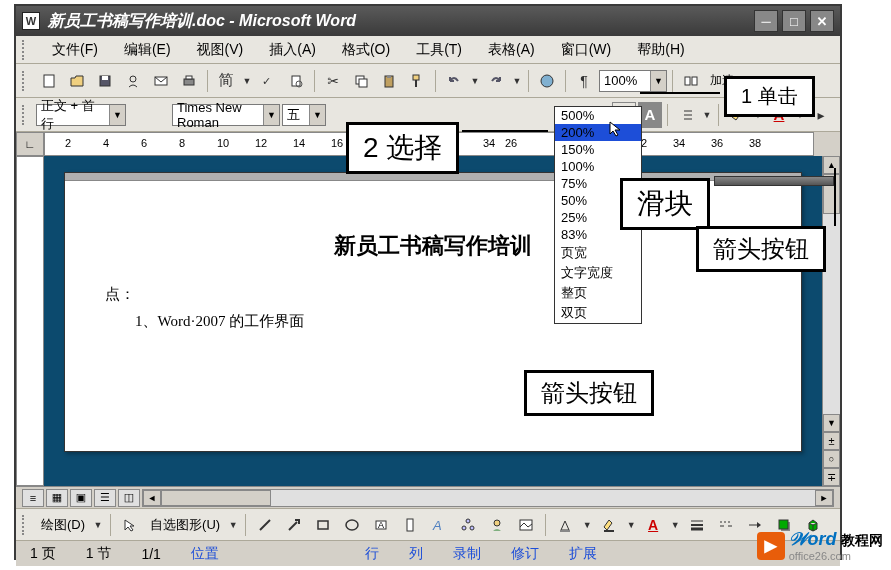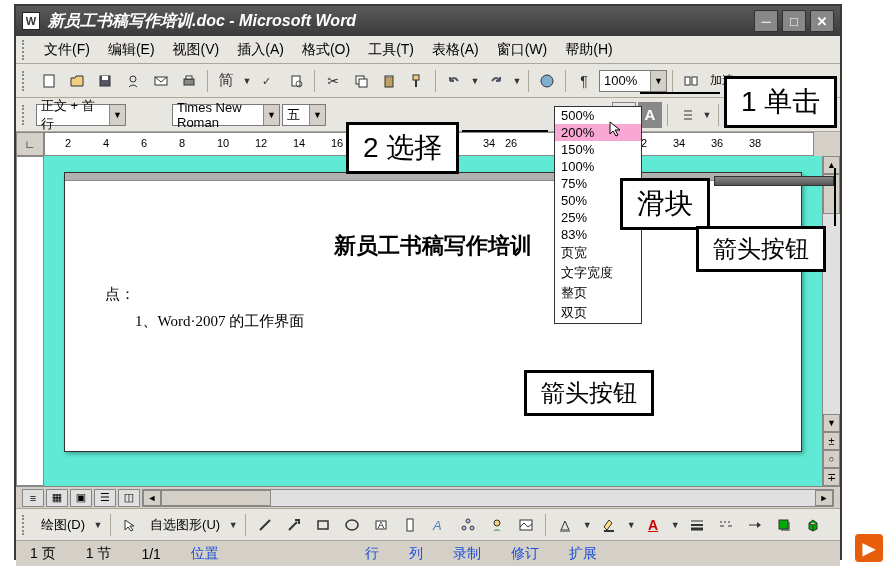--- a/index.html
+++ b/index.html
@@ -9,21 +9,21 @@
     .window { width: 828px; height: 556px; background: #d4d0c8; border: 2px solid #3a3a3a; position: absolute; top: 4px; left: 14px; }
     
     
     .titlebar { background: linear-gradient(#5a5a5a, #3a3a3a); height: 30px; display: flex; align-items: center; padding: 0 6px; }
     .word-icon { width: 18px; height: 18px; background: #fff; color: #333; font-size: 11px; font-weight: bold; display: flex; align-items: center; justify-content: center; margin-right: 8px; border: 1px solid #222; }
     .title-text { color: #fff; font-size: 16px; font-weight: bold; font-style: italic; flex: 1; }
     .winbtns { display: flex; gap: 4px; }
     .winbtn { width: 24px; height: 22px; background: #888; border: 1px solid #333; display: flex; align-items: center; justify-content: center; color: #fff; font-size: 13px; font-weight: bold; cursor: pointer; }
     
     
-    .menubar { height: 28px; background: #e8e6e0; display: flex; align-items: center; padding: 0 6px; gap: 2px; border-bottom: 1px solid #aca899; }
+    .menubar { height: 28px; background: #e8e6e0; display: flex; align-items: center; padding: 0 6px; gap: 10px; border-bottom: 1px solid #aca899; }
     .menubar-grip { width: 8px; height: 20px; border-left: 2px dotted #888; margin-right: 4px; }
     .menu-item { padding: 2px 8px; font-size: 14px; cursor: pointer; }
     
     
     .toolbar { height: 34px; background: #e8e6e0; display: flex; align-items: center; padding: 0 6px; gap: 2px; border-bottom: 1px solid #aca899; }
     .tbtn { width: 26px; height: 26px; background: #e8e6e0; border: 1px solid transparent; display: flex; align-items: center; justify-content: center; font-size: 14px; color: #333; cursor: pointer; position: relative; }
     .tsep { width: 1px; height: 22px; background: #aca899; margin: 0 3px; }
     .combo { height: 22px; background: #fff; border: 1px solid #7a7a7a; font-size: 13px; padding: 0 18px 0 4px; position: relative; display: flex; align-items: center; }
     .combo-arrow { position: absolute; right: 0; top: 0; width: 16px; height: 100%; background: #d4d0c8; border-left: 1px solid #888; display: flex; align-items: center; justify-content: center; font-size: 9px; }
     .dropbtn { width: 12px; height: 26px; display: flex; align-items: center; justify-content: center; font-size: 9px; cursor: pointer; color: #333; }
@@ -31,21 +31,21 @@
     
     .ruler-area { display: flex; background: #e8e6e0; height: 24px; }
     .ruler-corner { width: 28px; height: 24px; background: #d4d0c8; border-right: 1px solid #aca899; display: flex; align-items: center; justify-content: center; font-size: 11px; border: 1px solid #888; }
     .ruler { flex: 1; background: #fff; border: 1px solid #888; display: flex; align-items: center; position: relative; overflow: hidden; font-size: 11px; padding-left: 28px; }
     .ruler-num { position: absolute; font-size: 11px; top: 4px; }
     .ruler-right { width: 26px; background: #d4d0c8; }
     
     
     .doc-area { display: flex; height: 330px; background: #808080; }
     .left-ruler { width: 28px; background: #fff; border: 1px solid #888; }
-    .doc-scroll { flex: 1; background: #5eead4; overflow: hidden; position: relative; }
+    .doc-scroll { flex: 1; background: #0c4a6e; overflow: hidden; position: relative; }
     .page { background: #fff; margin: 16px 20px 0 20px; border: 1px solid #333; padding: 60px 40px 20px 40px; min-height: 280px; box-shadow: 2px 2px 4px rgba(0,0,0,0.3); }
     .page-top-gray { height: 8px; background: #b0b0b0; margin: -60px -40px 50px -40px; border-bottom: 1px solid #888; }
     .doc-title { text-align: center; font-size: 22px; font-weight: bold; font-family: SimSun; margin-bottom: 20px; }
     .doc-para { font-size: 15px; font-family: SimSun; text-indent: 2em; line-height: 1.8; }
     .no-indent { text-indent: 0; }
     
     
     .vscroll { width: 18px; background: #d4d0c8; border-left: 1px solid #888; display: flex; flex-direction: column; }
     .scroll-btn { height: 18px; background: #d4d0c8; border: 1px solid #888; display: flex; align-items: center; justify-content: center; font-size: 9px; cursor: pointer; }
     .scroll-track { flex: 1; background: #e0e0e0; position: relative; }
@@ -59,21 +59,21 @@
     .drawbar { height: 32px; background: #e8e6e0; display: flex; align-items: center; padding: 0 6px; gap: 3px; border-top: 1px solid #aca899; }
     .draw-label { font-size: 13px; padding: 0 4px; }
     
     .statusbar { height: 26px; background: #d4d0c8; display: flex; align-items: center; padding: 0 8px; font-size: 14px; border-top: 1px solid #aca899; gap: 18px; }
     .status-item { padding: 0 6px; text-align: center; }
     .status-dim { color: #1d4ed8; }
     
     
     .zoom-dropdown { position: absolute; top: 106px; left: 554px; background: #fff; border: 1px solid #333; z-index: 50; font-size: 13px; }
     .zoom-option { padding: 1px 28px 1px 6px; cursor: pointer; white-space: nowrap; }
-    .zoom-option.highlight { background: #f9a8d4; }
+    .zoom-option.highlight { background: #1d4ed8; }
     
     
     .annotation { position: absolute; background: #fff; border: 3px solid #000; font-size: 24px; font-weight: normal; padding: 4px 14px; z-index: 100; white-space: nowrap; }
     .annotation-line { position: absolute; background: #000; z-index: 90; }
     .cursor-arrow { position: absolute; z-index: 60; font-size: 18px; }
     
     
     .watermark { position: absolute; bottom: 8px; right: 8px; display: flex; align-items: center; gap: 4px; z-index: 200; }
     .wm-icon { width: 28px; height: 28px; background: #e85d0a; border-radius: 4px; display: flex; align-items: center; justify-content: center; color: #fff; font-weight: bold; font-size: 16px; }
     .wm-text1 { color: #0070c0; font-weight: bold; font-style: italic; font-size: 18px; }
@@ -464,25 +464,30 @@
     <div class="zoom-option">文字宽度</div>
     <div class="zoom-option">整页</div>
     <div class="zoom-option">双页</div>
   </div>
 <div class="cursor-arrow" style="top:120px;left:608px;">
   <svg width="18" height="18">
       <path d="M2,2 L2,14 L5,11 L8,16 L10,15 L7,10 L12,10 Z" fill="#fff" stroke="#000"></path>
     </svg>
 </div>
 
-<div class="annotation" style="top:76px; left:724px; font-size:28px;">1 单击</div>
+<div class="annotation" style="top:76px; left:724px; font-size:20px;">1 单击</div>
 <div class="annotation" style="top:114px; left:346px; font-size:28px;margin-top:8px;">2 选择</div>
 <div class="annotation" style="top:178px; left:620px; font-size:28px;">滑块</div>
 <div class="annotation-line" style="top:176px; left:714px; width:120px; height:10px; background:linear-gradient(#888,#555);border:1px solid #333;"></div>
 <div class="annotation" style="top:226px; left:696px;">箭头按钮</div>
 <div class="annotation-line" style="top:168px; left:834px; width:2px; height:58px;"></div>
 <div class="annotation" style="top:370px; left:524px;">箭头按钮</div>
 <div class="annotation-line" style="top:130px; left:462px; width:86px; height:2px;"></div>
 <div class="annotation-line" style="top:92px; left:640px; width:80px; height:2px;"></div>
 
 <div class="watermark">
   <div class="wm-icon">▶</div>
+  <div>
+    <span class="wm-text1">𝒲ord</span>
+    <span style="font-size:14px;font-weight:bold;">教程网</span>
+    <div class="wm-text2">office26.com</div>
+  </div>
 </div>
 
 </body></html>

